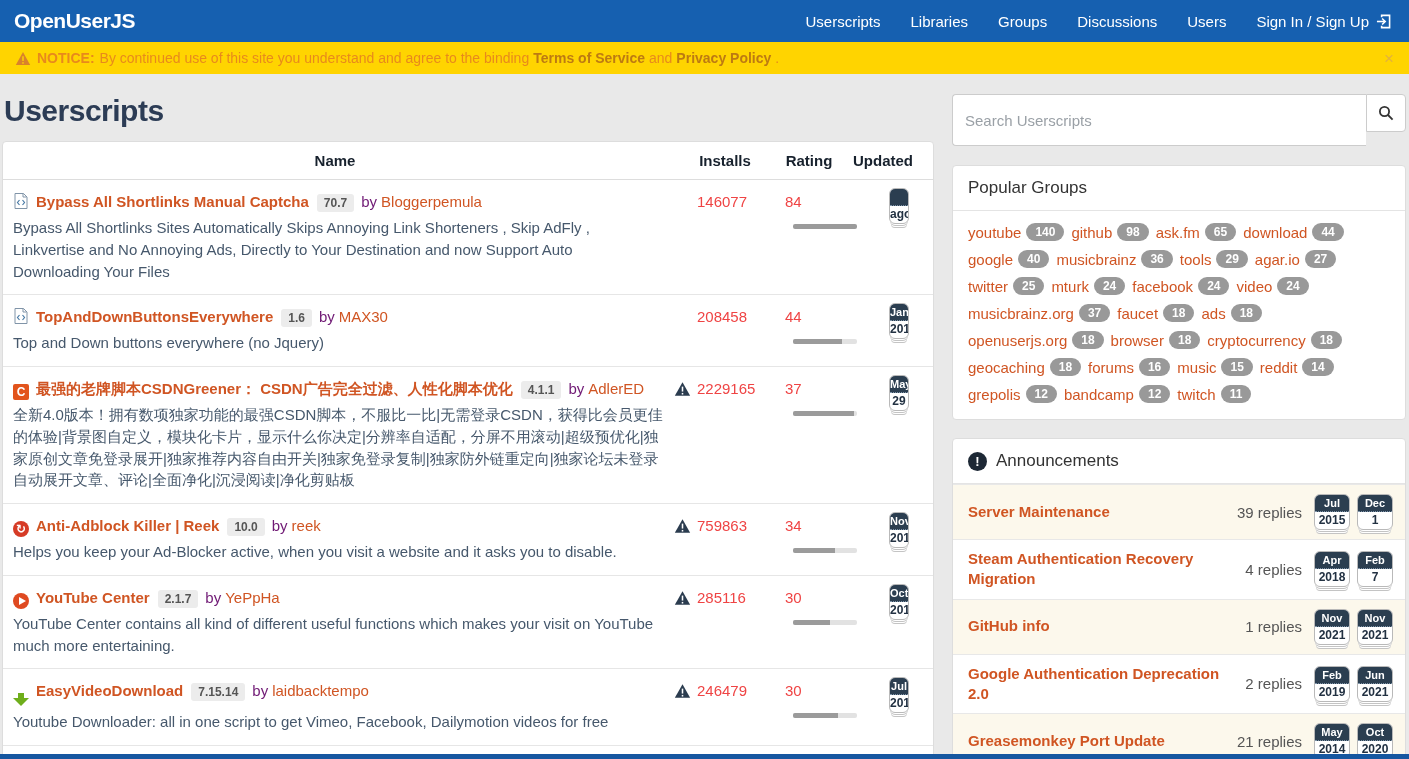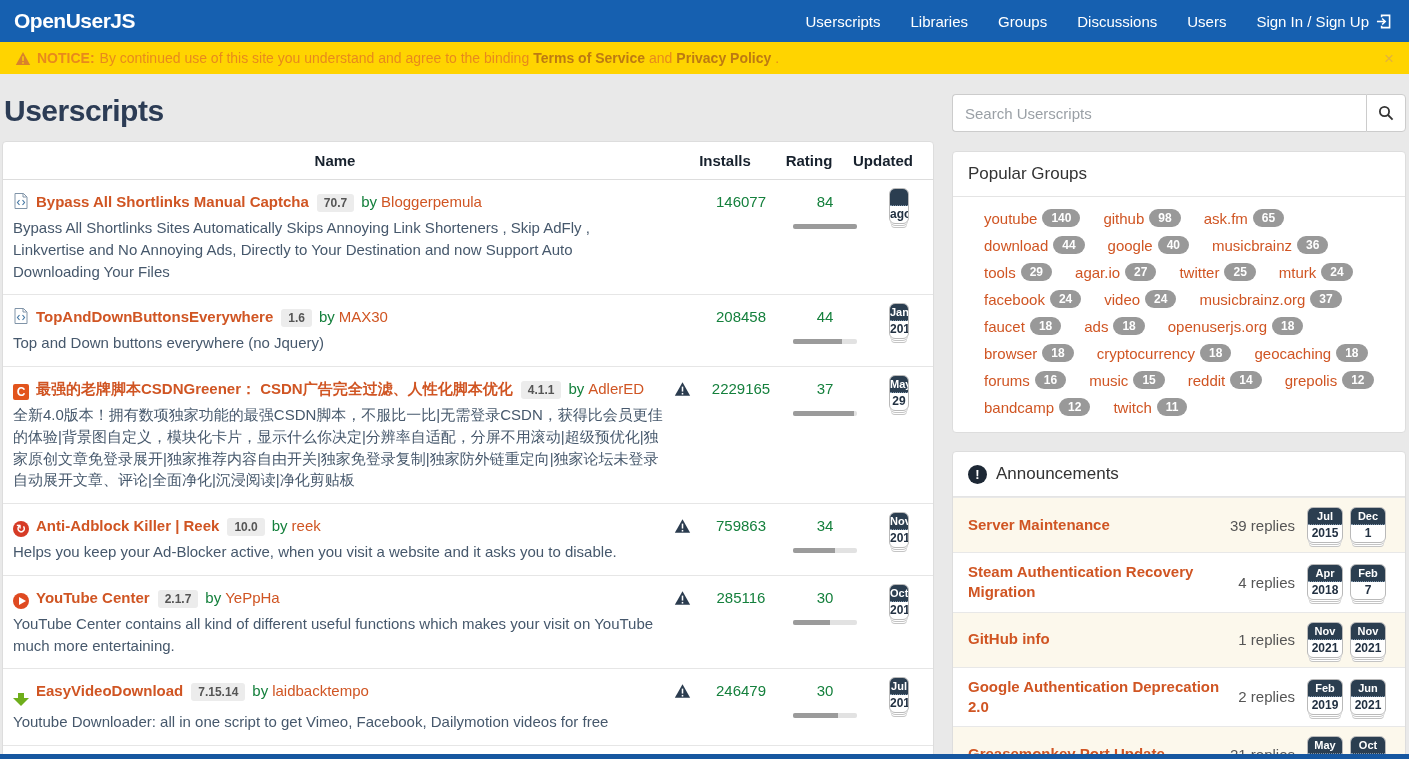--- a/index.html
+++ b/index.html
@@ -32,25 +32,25 @@
   
   .rgrid { display:grid; grid-template-columns:minmax(0,1fr) 30px 88px 80px 68px; align-items:start; }
   .thead { font-weight:bold; color:#17212d; font-size:15px; padding:10px 16px; border-bottom:1px solid #ddd; }
   .thead > div { text-align:center; }
   .trow { padding:0; border-top:1px solid #e6e6e6; }
   .trow:first-child { border-top:none; }
   .name-cell { padding:11px 4px 12px 10px; }
   .title-line { line-height:22px; }
   .stitle { color:#d05523; font-weight:bold; font-size:15px; text-decoration:none; cursor:pointer; }
   .sver { background:#ececec; color:#555; font-size:12px; font-weight:bold; border-radius:3px; padding:2px 7px; margin:0 7px 0 8px; white-space:nowrap; }
-  .sby { color:#15803d; font-size:15px; margin-right:4px; }
+  .sby { color:#701a75; font-size:15px; margin-right:4px; }
   .sauthor { color:#d05523; font-size:15px; text-decoration:none; cursor:pointer; }
   .sdesc { font-size:15px; color:#46586c; line-height:1.45; margin-top:3px; }
   .warn-cell { padding-top:14px; text-align:center; }
-  .num-cell, .rate-cell { padding-top:13px; text-align:center; font-size:15px; color:#15803d; }
+  .num-cell, .rate-cell { padding-top:13px; text-align:left; font-size:15px; color:#ef4444; }
   .bar { width:64px; height:5px; background:#e2e2e2; border-radius:2px; margin:14px auto 0; overflow:hidden; }
   .bar .fill { height:100%; background:#9b9b9b; }
   .cal-cell { padding:8px 0 14px; display:flex; justify-content:center; }
 
   
   .cal { width:20px; border:1px solid #b9b9b9; border-radius:6px; background:#fff; overflow:hidden;
          box-shadow:0 2px 0 -1px #fff, 0 3px 0 -1px #c4c4c4, 0 5px 0 -2px #fff, 0 6px 0 -2px #c4c4c4; }
   .cal-top { background:#2b3e50; color:#fff; font-size:11px; font-weight:bold; text-align:center; height:17px; line-height:17px; border-bottom:1px dotted #7d93a8; }
   .cal-bottom { color:#223142; font-size:12px; font-weight:bold; text-align:center; height:17px; line-height:16px; }
   .cal.small { width:36px; }
@@ -66,33 +66,33 @@
   .i-csdn { width:16px; height:16px; background:#e2541c; border-radius:2px; color:#fff; font-weight:bold; font-size:12px; align-items:center; justify-content:center; }
   .i-adblock { width:16px; height:16px; background:#d63b26; border-radius:50%; color:#fff; font-size:12px; font-weight:bold; align-items:center; justify-content:center; line-height:16px; }
   .i-play { width:16px; height:16px; background:#df4a21; border-radius:50%; align-items:center; justify-content:center; }
   .i-play::after { content:""; border-left:7px solid #fff; border-top:4px solid transparent; border-bottom:4px solid transparent; margin-left:2px; }
   .i-down { width:16px; height:16px; flex-direction:column; align-items:center; justify-content:center; }
   .i-down::before { content:""; width:6px; height:5px; background:#6fae1c; }
   .i-down::after { content:""; border-left:8px solid transparent; border-right:8px solid transparent; border-top:8px solid #6fae1c; }
 
   
   .searchbox { display:flex; margin:20px 0 19px; }
-  .searchbox input { flex:1; height:38px; border:1px solid #ccc; border-right:none; border-radius:4px 0 0 4px; padding:0 12px; font-size:15px; color:#333; font-family:inherit; outline:none; }
+  .searchbox input { flex:1; height:52px; border:1px solid #ccc; border-right:none; border-radius:4px 0 0 4px; padding:0 12px; font-size:15px; color:#333; font-family:inherit; outline:none; }
   .searchbox input::placeholder { color:#9aa0a6; }
   .searchbox button { width:40px; height:38px; background:#fff; border:1px solid #ccc; border-radius:0 4px 4px 0; cursor:pointer; display:flex; align-items:center; justify-content:center; }
 
   .panel-head { padding:12px 15px; font-size:17px; color:#333; border-bottom:1px solid #e4e4e4; display:flex; align-items:center; gap:9px; }
   .groups-body { padding:12px 15px 16px; display:flex; flex-wrap:wrap; gap:9px 7px; align-items:center; }
   .gitem { display:inline-flex; align-items:center; gap:5px; }
-  .gname { color:#d05523; font-size:15px; text-decoration:none; cursor:pointer;margin-left:16px; }
+  .gname { color:#d05523; font-size:15px; text-decoration:none; cursor:pointer; }
   .gbadge { background:#999; color:#fff; font-size:12px; font-weight:bold; border-radius:10px; padding:2px 9px;text-align:center; }
 
   .ann-panel { margin-top:18px; }
   .excl { width:19px; height:19px; background:#1d2835; color:#fff; border-radius:50%; font-size:13px; font-weight:bold; display:inline-flex; align-items:center; justify-content:center; }
-  .ann-row { display:grid; grid-template-columns:minmax(0,1fr) auto auto; align-items:center; gap:12px; padding:9px 19px 9px 15px; border-top:1px solid #e8e8e8; min-height:54px; }
+  .ann-row { display:grid; grid-template-columns:minmax(0,1fr) auto auto; align-items:center; gap:12px; padding:9px 12px 9px 15px; border-top:1px solid #e8e8e8; min-height:54px; }
   .ann-row:nth-child(odd) { background:#fcf8ec; }
   .ann-title { color:#d05523; font-size:15px; font-weight:bold; text-decoration:none; cursor:pointer; line-height:1.35; }
   .ann-replies { color:#555; font-size:15px; white-space:nowrap; }
   .ann-cals { display:flex; gap:7px; }
 
   .footer-strip { position:absolute; left:0; bottom:0; width:100%; height:5px; background:#1657a0; }
 </style>
 </head>
 <body>
 

